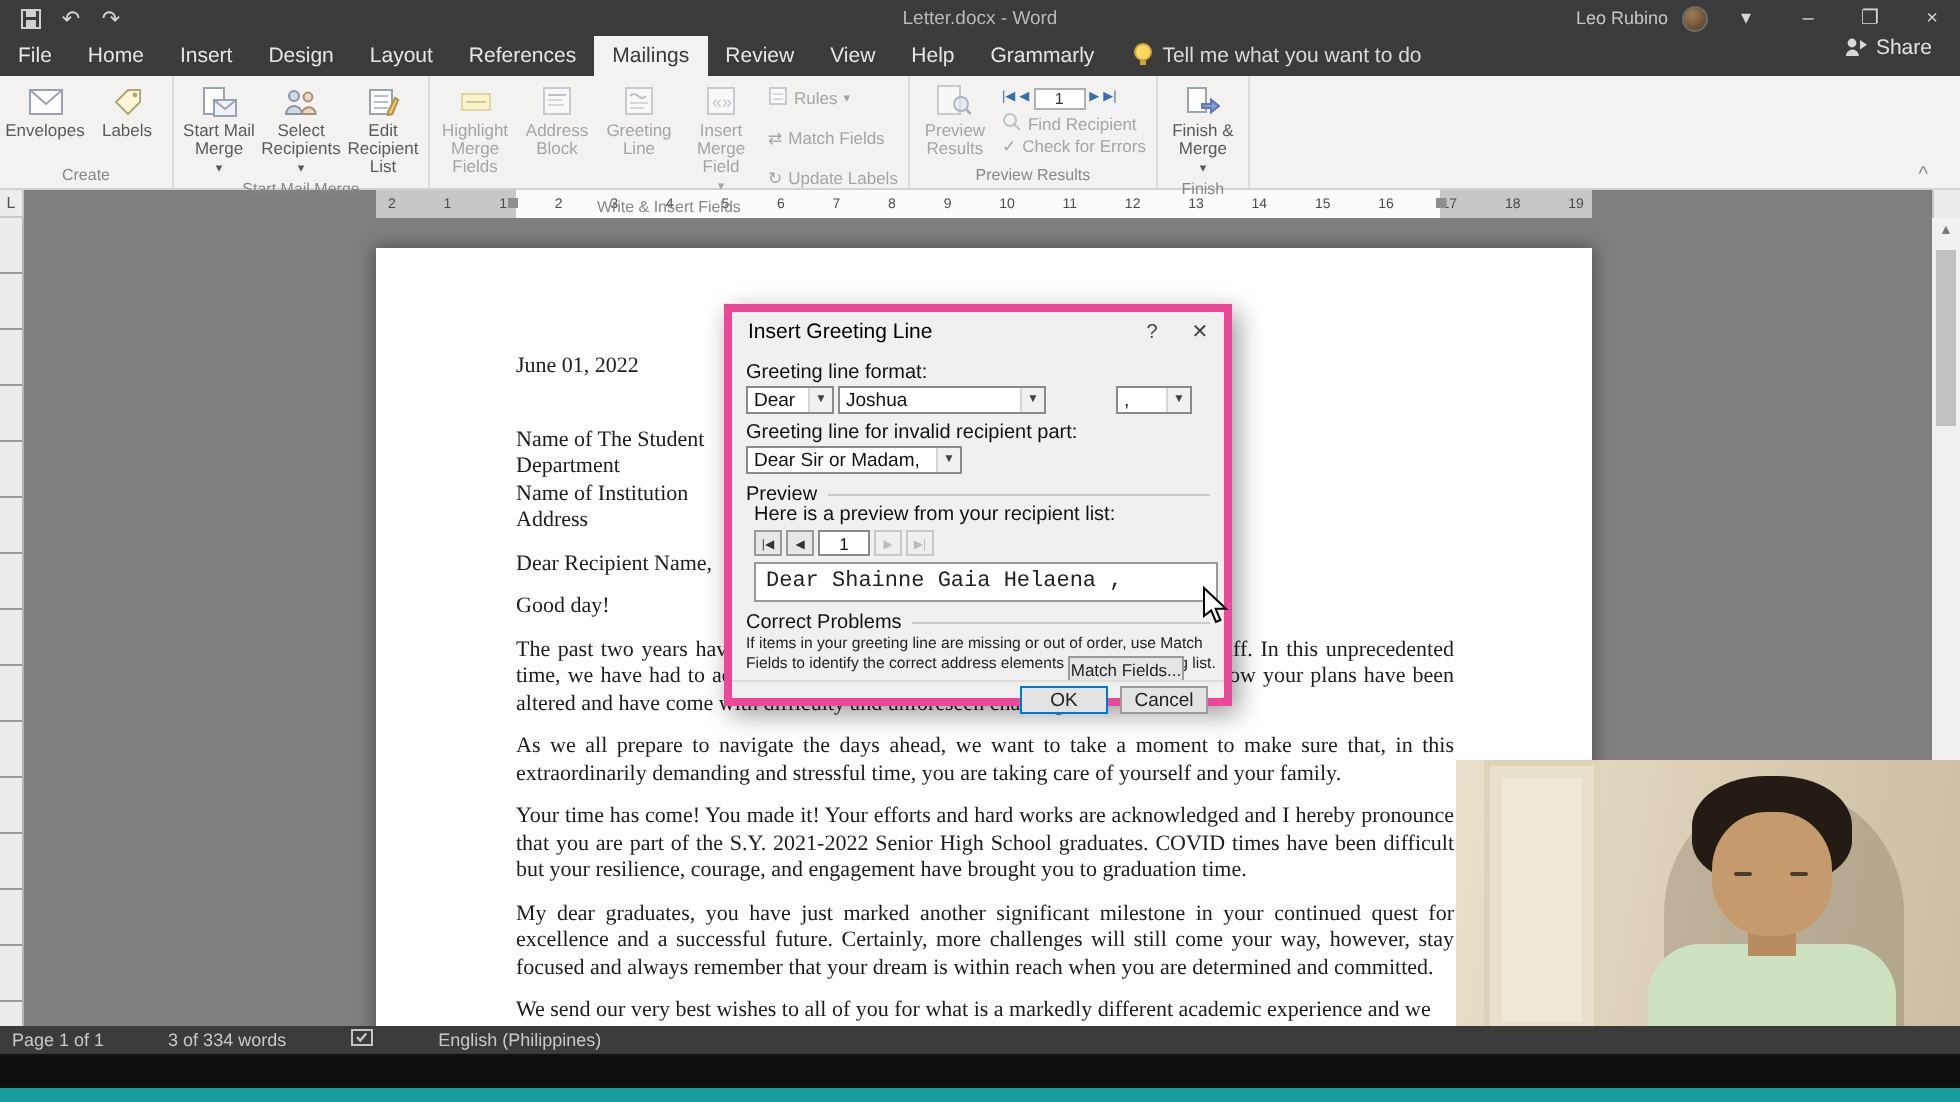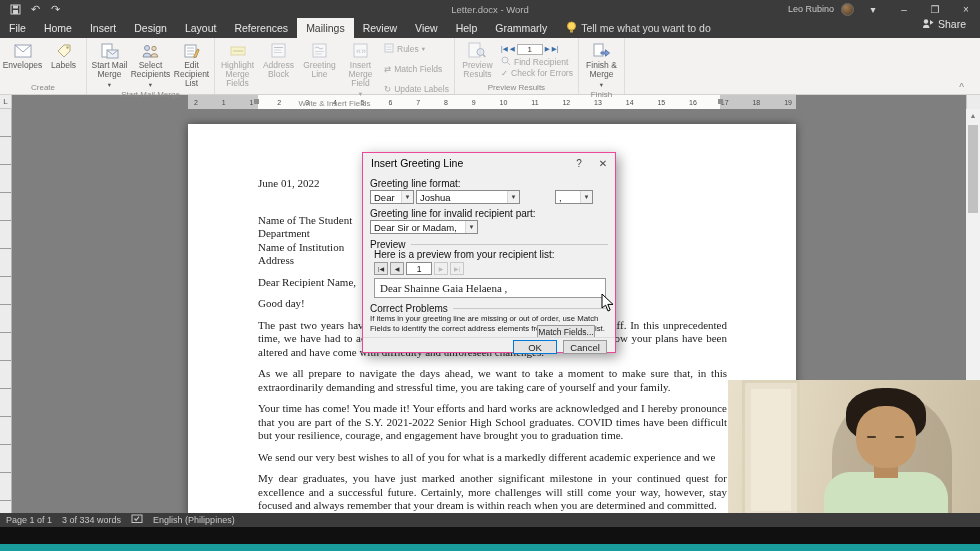--- a/index.html
+++ b/index.html
@@ -53,62 +53,62 @@
   .varrow{height:12px;display:flex;align-items:center;justify-content:center;color:#7a7a7a;font-size:7px}
   .vthumb{position:absolute;left:2px;right:2px;top:16px;height:88px;background:#c1c1c1}
   .page{position:absolute;left:188px;top:29px;width:608px;height:640px;background:var(--page,#fff);box-shadow:0 0 9px rgba(0,0,0,.45);padding:53px 69px 0 70px;font-family:"Liberation Serif",serif;font-size:11px;line-height:13.5px;color:#1c1c1c;z-index:1}
   .page p{text-align:justify;margin-bottom:8px}
   .dateline{margin-bottom:23px}
   .addr{margin-bottom:8px}
   .addr span{display:block}
   .salut,.greet{margin-bottom:8px}
 
   
-  .dialog{position:absolute;left:362px;top:152px;width:254px;height:201px;background:var(--dialogbg,#f0f0f0);border:1px solid #ec4899;box-shadow:3px 4px 12px rgba(0,0,0,.4);z-index:40;font-size:10px;color:#111}
+  .dialog{position:absolute;left:362px;top:152px;width:254px;height:201px;background:var(--dialogbg,#f0f0f0);border:4px solid #ec4899;box-shadow:3px 4px 12px rgba(0,0,0,.4);z-index:40;font-size:10px;color:#111}
   .dtitlebar{height:20px;display:flex;align-items:center;padding-left:8px}
   .dtitle{font-size:10.5px;color:#000}
   .dctrls{margin-left:auto;display:flex}
   .dctrl{width:24px;height:19px;display:flex;align-items:center;justify-content:center;color:#444;font-size:10px}
   .dbody{position:relative;height:181px;padding:0 7px}
   .lbl{margin-top:5px;height:10px}
   .comborow{display:flex;margin-top:2px}
   .combo{height:14px;background:#fff;border:1px solid #8a8a8a;display:flex;align-items:center;font-size:9.5px}
   .cval{flex:1;padding:0 3px;white-space:nowrap;overflow:hidden}
   .carr{width:12px;height:100%;display:flex;align-items:center;justify-content:center;font-size:6px;color:#444;border-left:1px solid #d6d6d6;background:#f1f1f1}
   .lbl2{margin-top:4px;height:10px}
   .grp{position:relative;border-top:1px solid #c9c9c9}
   .grp1{margin-top:10px}
   .grp2{margin-top:10px}
   .grplbl{position:absolute;top:-6px;left:0;background:var(--dialogbg,#f0f0f0);padding-right:5px;height:11px}
   .pvlabel{margin:4px 0 0 4px;height:10px}
   .dnav{display:flex;align-items:center;gap:2px;margin:3px 0 0 4px}
   .dnavbtn{width:14px;height:13px;border:1px solid #9a9a9a;background:#e7e7e7;display:flex;align-items:center;justify-content:center;font-size:6px;color:#333}
   .dnavbtn.gray{color:#bcbcbc;border-color:#c8c8c8;background:#efefef}
   .dnavinput{width:26px;height:13px;background:#fff;border:1px solid #8a8a8a;font-size:8.5px;display:flex;align-items:center;justify-content:center}
-  .pvbox{margin:3px 0 0 4px;width:232px;height:20px;background:#fff;border:1px solid #9a9a9a;display:flex;align-items:center;padding-left:5px;font-family:Liberation Serif, serif;font-size:11px;color:#222}
+  .pvbox{margin:3px 0 0 4px;width:232px;height:20px;background:#fff;border:1px solid #9a9a9a;display:flex;align-items:center;padding-left:5px;font-family:Liberation Mono, monospace;font-size:11px;color:#222}
   .probtext{margin-top:5px;width:240px;font-size:7.8px;line-height:9.5px;color:#222}
   .matchbtn{position:absolute;right:20px;top:147px;width:58px;height:13px;background:#e5e5e5;border:1px solid #9a9a9a;font-size:8.5px;display:flex;align-items:center;justify-content:center;color:#222}
   .dfootline{position:absolute;left:0;right:0;bottom:21px;border-top:1px solid #dcdcdc}
   .dbtn{position:absolute;bottom:5px;width:44px;height:14px;background:#e3e3e3;border:1px solid #9a9a9a;font-size:9.5px;display:flex;align-items:center;justify-content:center;color:#222}
   .okbtn{right:58px;border-color:var(--accent,#0078d7)}
   .cancelbtn{right:8px}
 
   
   .webcam{position:absolute;left:728px;top:380px;width:252px;height:133px;z-index:50;overflow:hidden;background:linear-gradient(100deg,#e9e0cb,#d8ccb2 55%,#cabfa4)}
   .door{position:absolute;left:14px;top:0;width:58px;height:140px;background:#f0e9d8;border:3px solid #ddd3bb;box-shadow:inset 0 0 0 6px #e8e0cc}
   .person-shadow{position:absolute;left:104px;top:14px;width:120px;height:125px;background:rgba(85,70,50,.22);border-radius:50% 50% 0 0}
   .person-shirt{position:absolute;left:96px;top:92px;width:124px;height:41px;background:var(--shirt,#cfe2c0);border-radius:26px 26px 0 0}
   .person-neck{position:absolute;left:146px;top:82px;width:24px;height:16px;background:#b98c60}
   .person-hair{position:absolute;left:118px;top:8px;width:80px;height:54px;background:#241c14;border-radius:46% 46% 40% 40%}
   .person-face{position:absolute;left:128px;top:26px;width:60px;height:62px;background:var(--skin,#c59a6d);border-radius:46% 46% 44% 46%}
   .eye{position:absolute;width:9px;height:2px;background:#4c3a29;border-radius:2px;top:56px}
   .eye.l{left:139px}.eye.r{left:167px}
 
   
-  .statusbar{position:absolute;left:0;right:0;top:513px;height:14px;background:var(--statusbar,#3b3b3b);display:flex;align-items:center;gap:10px;color:#c8c8c8;font-size:9px;padding-left:6px;z-index:20}
+  .statusbar{position:absolute;left:0;right:0;top:513px;height:14px;background:var(--statusbar,#3b3b3b);display:flex;align-items:center;gap:32px;color:#c8c8c8;font-size:9px;padding-left:6px;z-index:20}
   .blackstrip{position:absolute;left:0;right:0;top:527px;height:17px;background:#101010}
   .tealstrip{position:absolute;left:0;right:0;top:544px;height:7px;background:var(--teal,#189c9c)}
 
   .cursor{position:absolute;left:601px;top:293px;z-index:100}
 </style>
 </head>
 <body>
 
 <div class="screen">
 
@@ -390,22 +390,22 @@
           <span>Name of The Student</span>
           <span>Department</span>
           <span>Name of Institution</span>
           <span>Address</span>
         </div>
       <div class="salut">Dear Recipient Name,</div>
       <div class="greet">Good day!</div>
       <p>The past two years have been very challenging for our students and faculty staff. In this unprecedented time, we have had to adapt quickly as the situation continually changes. We know your plans have been altered and have come with difficulty and unforeseen challenges.</p>
       <p>As we all prepare to navigate the days ahead, we want to take a moment to make sure that, in this extraordinarily demanding and stressful time, you are taking care of yourself and your family.</p>
       <p>Your time has come! You made it! Your efforts and hard works are acknowledged and I hereby pronounce that you are part of the S.Y. 2021-2022 Senior High School graduates. COVID times have been difficult but your resilience, courage, and engagement have brought you to graduation time.</p>
+      <p>My dear graduates, you have just marked another significant milestone in your continued quest for excellence and a successful future. Certainly, more challenges will still come your way, however, stay focused and always remember that your dream is within reach when you are determined and committed.</p>
       <p>We send our very best wishes to all of you for what is a markedly different academic experience and we</p>
-      <p>My dear graduates, you have just marked another significant milestone in your continued quest for excellence and a successful future. Certainly, more challenges will still come your way, however, stay focused and always remember that your dream is within reach when you are determined and committed.</p>
     </div>
 
     <div class="vscroll">
       <div class="varrow">▲</div>
       <div class="vthumb"></div>
     </div>
   </div>
 
   <div class="dialog">
     <div class="dtitlebar">

